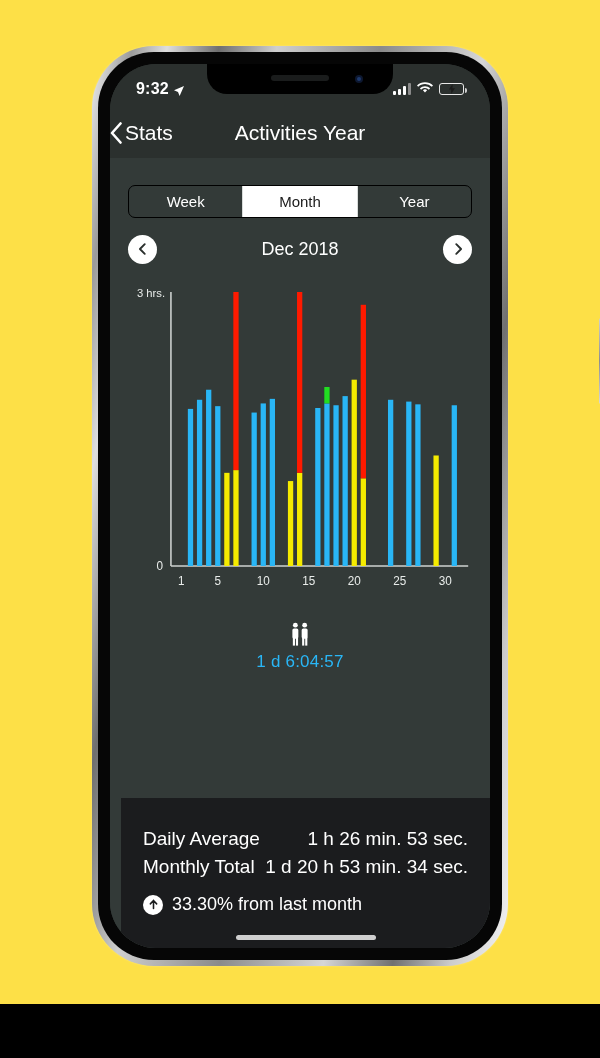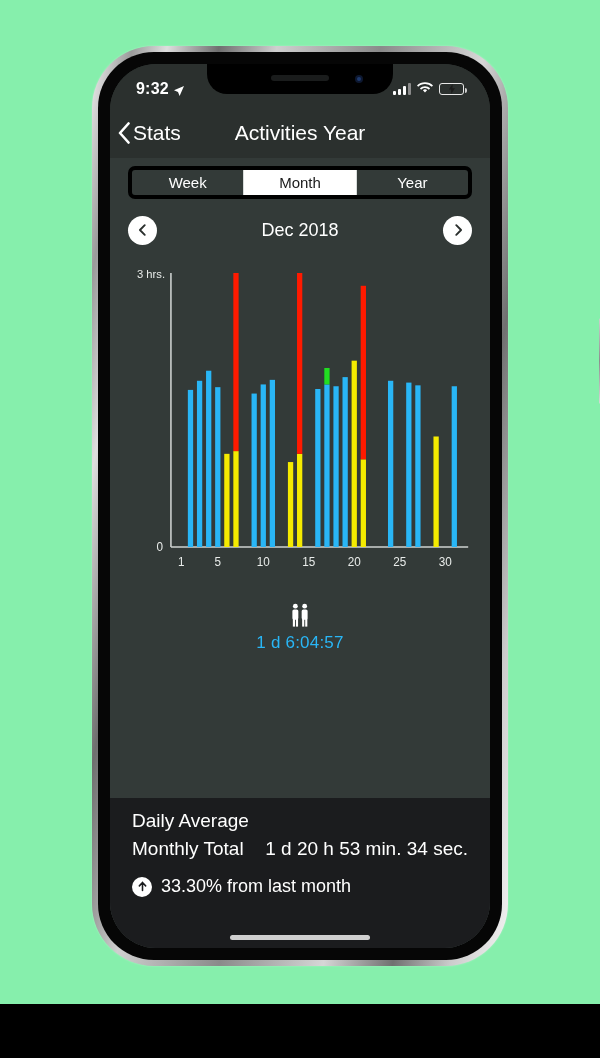--- a/index.html
+++ b/index.html
@@ -1,20 +1,20 @@
 <!DOCTYPE html>
 <html><head>
 <meta charset="utf-8">
 <style>
   * { margin:0; padding:0; box-sizing:border-box; }
   html,body{
     width:600px; height:1058px; background:#000; overflow:hidden;
     font-family:"Liberation Sans", sans-serif;
   }
-  .stage{ position:relative; width:600px; height:1004px; background:#86efac; }
+  .stage{ position:relative; width:600px; height:1004px; background:#fde047; }
 
   
   .phone-outer{
     position:absolute; left:92px; top:46px; width:416px; height:920px;
     border-radius:62px;
     background:linear-gradient(100deg,#f2f2f2 0%,#9b9b9b 7%,#dedede 13%,#6f6f6f 22%,#cfcfcf 32%,
                #8a8a8a 50%,#d6d6d6 68%,#707070 80%,#cccccc 90%,#f4f4f4 100%);
     box-shadow:0 0 2px rgba(255,255,255,.35);
   }
   .phone-mid{
@@ -76,33 +76,33 @@
     background:#cfcfcf; border-radius:0 2px 2px 0;
   }
   .battery .fill{ width:100%; height:100%; background:#3ad056; border-radius:1.5px; }
   .bolt{ position:absolute; left:50%; top:50%; transform:translate(-50%,-50%); width:8px; height:10px; }
 
   
   .navbar{
     position:absolute; left:0; top:44px; width:100%; height:50px; background:#2b302e;
     display:flex; align-items:center; z-index:20;
   }
-  .nav-back{ display:flex; align-items:center; gap:3px; padding-left:8px; cursor:pointer; }
+  .nav-back{ display:flex; align-items:center; gap:3px; padding-left:0; cursor:pointer; }
   .chev-back{ width:12px; height:22px; }
   .nav-back-label{ color:#fff; font-size:21px; }
   .nav-title{
     position:absolute; left:0; right:0; text-align:center; color:#fff;
     font-size:21px; pointer-events:none;
   }
 
   
   .content{ position:absolute; left:0; top:94px; right:0; bottom:0; background:#333a38; }
 
   .seg{
-    margin:8px 18px 0 18px; height:33px; border:4px solid #000000; border-radius:7px;
+    margin:27px 18px 0 18px; height:33px; border:1px solid #000000; border-radius:7px;
     display:flex; overflow:hidden;
   }
   .seg-item{
     flex:1; display:flex; align-items:center; justify-content:center;
     font-size:15px; color:#fff; cursor:pointer; border-right:1px solid #d8dcda;
   }
   .seg-item:last-child{ border-right:none; }
   .seg-item.active{ background:#fff; color:#1a1a1a; }
 
   .monthnav{
@@ -120,22 +120,22 @@
 
   
   .stats{ margin:8px 20px 0 20px; }
   .stats-row{ display:flex; }
   .stat{ flex:1; display:flex; flex-direction:column; align-items:center; gap:4px; padding:6px 0; }
   .stat-icon{ height:28px; display:flex; align-items:center; justify-content:center; }
   .stat-val{ font-size:17px; letter-spacing:.2px; }
 
   
   .summary{
-    position:absolute; left:0; right:0; bottom:0; background:#1b1c1e;
-    padding:12px 22px 0 22px; height:150px;
+    position:absolute; left:11px; right:0; bottom:0; background:#1b1c1e;
+    padding:30px 22px 0 22px; height:150px;
   }
   .sum-line{ display:flex; justify-content:space-between; align-items:baseline; margin-bottom:6px; }
   .sum-label{ color:#fff; font-size:19px; }
   .sum-value{ color:#fff; font-size:19px; }
   .delta{ display:flex; align-items:center; gap:9px; margin-top:16px; }
   .delta-badge{
     width:20px; height:20px; border-radius:50%; background:#fff;
     display:flex; align-items:center; justify-content:center;
   }
   .delta-text{ color:#fff; font-size:18px; }
@@ -293,20 +293,21 @@
                 <span class="stat-val" style="color:#29B6F6">1 d 6:04:57</span>
               </div>
 
             </div>
 
           </div>
 
           <div class="summary">
             <div class="sum-line">
               <span class="sum-label">Daily Average</span>
+              <span class="sum-value">1 h 26 min. 53 sec.</span>
             </div>
             <div class="sum-line">
               <span class="sum-label">Monthly Total</span>
               <span class="sum-value">1 d 20 h 53 min. 34 sec.</span>
             </div>
             <div class="delta">
               <span class="delta-badge">
                 <svg viewBox="0 0 14 14" width="11" height="11">
                   <path d="M7 2v10M7 2 3 6.2M7 2l4 4.2" fill="none" stroke="#1b1c1e" stroke-width="2" stroke-linecap="round" stroke-linejoin="round"></path>
                 </svg>

